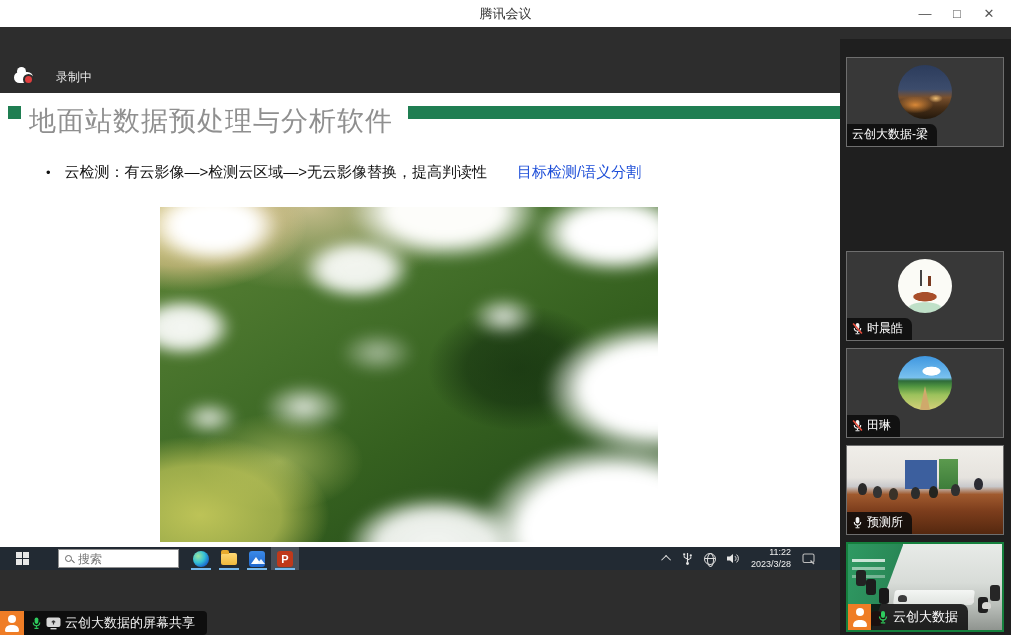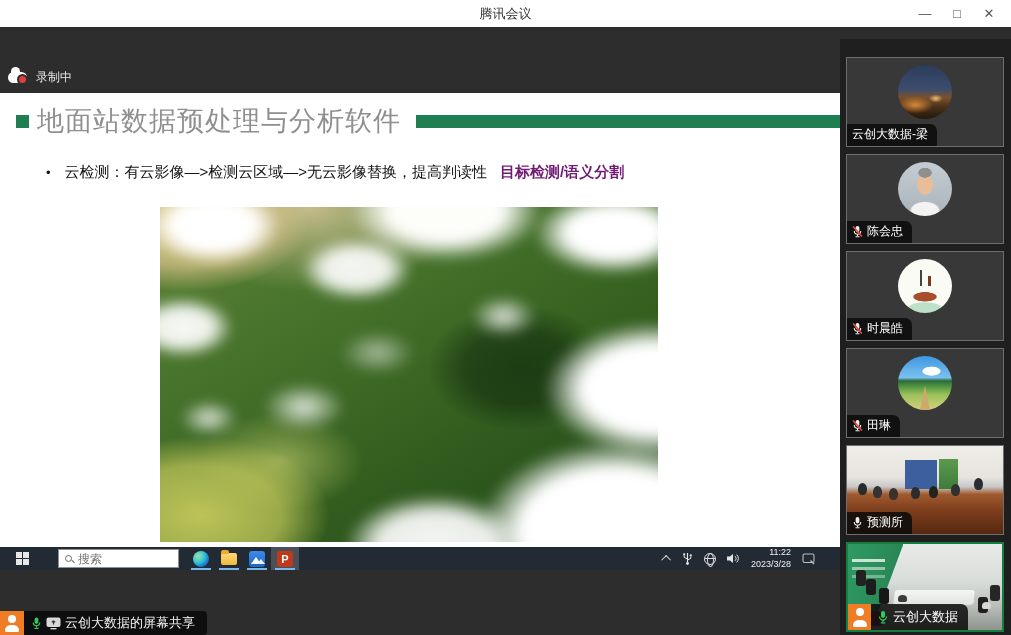--- a/index.html
+++ b/index.html
@@ -9,34 +9,34 @@
 
   
   .titlebar { position:absolute; left:0; top:0; width:1011px; height:27px; background:#ffffff; display:flex; align-items:center; justify-content:center; }
   .titlebar-title { font-size:13px; color:#333; }
   .win-controls { position:absolute; right:6px; top:0; height:27px; display:flex; }
   .win-btn { width:32px; height:27px; display:flex; align-items:center; justify-content:center; font-size:13px; color:#555; cursor:default; }
 
   
   .share-area { position:absolute; left:0; top:27px; width:840px; height:608px; background:#2d2d2d; }
 
-  .recording-pill { position:absolute; left:8px; top:42px; display:flex; align-items:center; gap:9px; color:#e8e8e8; font-size:12px; }
+  .recording-pill { position:absolute; left:14px; top:42px; display:flex; align-items:center; gap:23px; color:#e8e8e8; font-size:12px; }
   .rec-cloud { position:relative; width:19px; height:11px; background:#fff; border-radius:7px; }
   .rec-cloud::before { content:""; position:absolute; left:3px; top:-5px; width:9px; height:9px; background:#fff; border-radius:50%; }
   .rec-cloud::after { content:""; position:absolute; right:-1px; bottom:-2px; width:7px; height:7px; background:#e03e3e; border-radius:50%; border:2px solid #2d2d2d; }
 
   
   .slide { position:absolute; left:0; top:66px; width:840px; height:454px; background:#fff; overflow:hidden; }
-  .slide-title-row { position:absolute; left:16px; top:13px; width:100%; display:flex; align-items:center; }
+  .slide-title-row { position:absolute; left:8px; top:13px; width:100%; display:flex; }
   .green-sq { width:13px; height:13px; background:#1f7e52; flex:0 0 auto; }
   .slide-title { margin-left:8px; font-size:27px; color:#8f8f8f; letter-spacing:1px; line-height:1.15; white-space:nowrap; }
   .green-bar { flex:1 1 auto; height:13px; background:#1f7e52; margin-left:15px; margin-right:2px; }
   .bullet-row { position:absolute; left:46px; top:70px; display:flex; align-items:baseline; font-size:15px; color:#111; white-space:nowrap; }
   .bullet-dot { font-size:13px; margin-right:14px; }
-  .bullet-red { color:#701a75; font-weight:bold; margin-left:13px; }
+  .bullet-red { color:#1d4ed8; font-weight:normal; margin-left:30px; }
 
   
   .aerial-photo { position:absolute; left:160px; top:114px; width:498px; height:335px; overflow:hidden;
     background:
       radial-gradient(130px 90px at 72% 48%, rgba(8,30,10,.55) 0%, rgba(8,30,10,.45) 40%, transparent 70%),
       radial-gradient(180px 110px at 8% 92%, rgba(196,200,90,.95) 0%, rgba(196,200,90,.7) 45%, transparent 72%),
       radial-gradient(120px 70px at 24% 76%, rgba(170,185,95,.8) 0%, transparent 70%),
       radial-gradient(170px 95px at 5% 5%, rgba(242,220,165,.95) 0%, rgba(240,205,150,.6) 45%, transparent 72%),
       radial-gradient(230px 120px at 30% 0%, rgba(235,210,170,.75) 0%, transparent 70%),
       linear-gradient(150deg, #5d8436 0%, #44702a 35%, #35601f 60%, #2a521c 80%, #244a18 100%);
@@ -248,32 +248,20 @@
 
   <div class="sidebar">
 
     <div class="tile" style="top:18px">
       <div class="av av-city"></div>
       <div class="chip">
         <span>云创大数据-梁</span>
       </div>
     </div>
 
-    <div class="tile" style="top:115px">
-      <div class="av av-person"></div>
-      <div class="chip">
-        <svg class="mic-svg" width="11" height="13" viewBox="0 0 12 14">
-          <rect x="4" y="1" width="4" height="7" rx="2" fill="#f2f2f2"></rect>
-          <path d="M2.5 6.5 a3.5 3.5 0 0 0 7 0" fill="none" stroke="#f2f2f2" stroke-width="1.2"></path>
-          <path d="M6 10 V12 M3.8 12.8 H8.2" stroke="#f2f2f2" stroke-width="1.2"></path>
-          <path d="M1.2 1.5 L10.8 12.5" stroke="#e74c3c" stroke-width="1.8"></path>
-        </svg>
-        <span>陈会忠</span>
-      </div>
-    </div>
 
     <div class="tile" style="top:212px">
       <div class="av av-boat"></div>
       <div class="chip">
         <svg class="mic-svg" width="11" height="13" viewBox="0 0 12 14">
           <rect x="4" y="1" width="4" height="7" rx="2" fill="#f2f2f2"></rect>
           <path d="M2.5 6.5 a3.5 3.5 0 0 0 7 0" fill="none" stroke="#f2f2f2" stroke-width="1.2"></path>
           <path d="M6 10 V12 M3.8 12.8 H8.2" stroke="#f2f2f2" stroke-width="1.2"></path>
           <path d="M1.2 1.5 L10.8 12.5" stroke="#e74c3c" stroke-width="1.8"></path>
         </svg>

